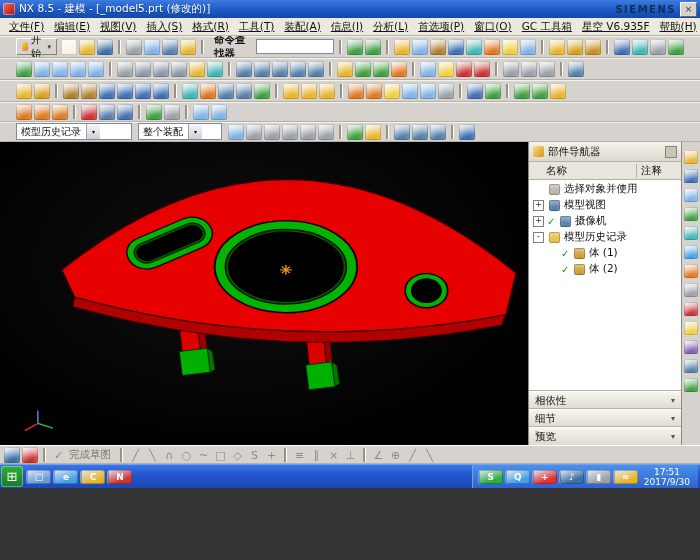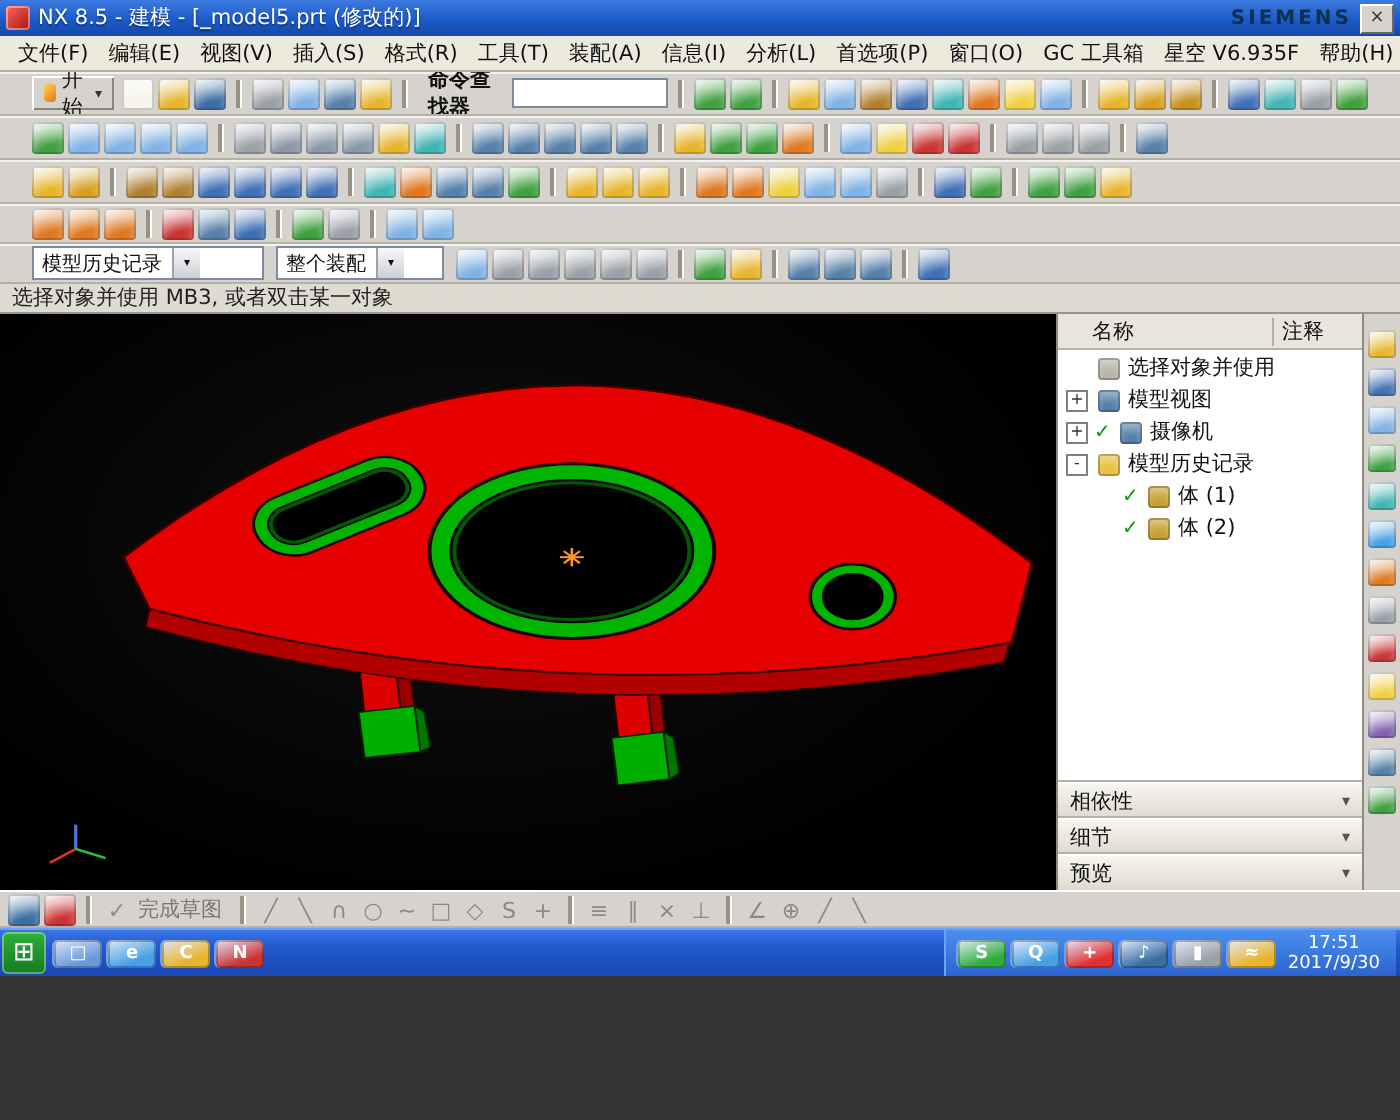--- a/index.html
+++ b/index.html
@@ -12,21 +12,21 @@
   .appicon{width:12px;height:12px;border-radius:2px;background:linear-gradient(135deg,#ff6a5a,#a81010);
            box-shadow:inset 0 0 0 1px rgba(255,255,255,.4);flex:none;}
   .title{font-size:10.5px;text-shadow:0 1px 1px rgba(0,0,0,.4);white-space:nowrap;overflow:hidden;}
   .brand{margin-left:auto;font-weight:bold;letter-spacing:1.5px;font-size:10px;color:#0c3050;}
   .closebtn{width:15px;height:13px;background:#d6d3ce;color:#333;border:1px solid #fff;
             border-right-color:#6a675e;border-bottom-color:#6a675e;display:flex;align-items:center;
             justify-content:center;font-size:9px;line-height:1;flex:none;}
   
   .menubar{height:17px;flex:none;display:flex;align-items:center;background:#ece9dd;
            border-bottom:1px solid #b5b1a4;padding:0 4px;white-space:nowrap;overflow:hidden;}
-  .menu-item{padding:0 5px;font-size:10.5px;}
+  .menu-item{padding:0 5px;font-size:10.5px;text-decoration:underline;}
   
   .tbrow{flex:none;display:flex;align-items:center;gap:2px;padding:1px 16px;background:#d6d3ce;
          border-bottom:1px solid #b5b1a4;box-shadow:inset 0 1px 0 #f4f2ec;overflow:hidden;}
   .r19{height:19px;} .r17{height:17px;}
   .iconset{display:inline-flex;align-items:center;gap:2px;}
   .chip{width:16px;height:16px;border-radius:2px;display:inline-flex;align-items:center;justify-content:center;
         font-size:10px;color:#222;box-shadow:inset 0 0 0 1px rgba(0,0,0,.18), inset 0 6px 6px rgba(255,255,255,.45);
         flex:none;}
   .chip.ghost{box-shadow:none;background:none!important;color:#8a8a8a;font-size:11px;width:15px;}
   .chip.tray{width:14px;height:14px;border-radius:3px;color:#fff;font-weight:bold;font-size:9px;
@@ -273,21 +273,20 @@
         <span class="chip" style="background: linear-gradient(160deg, rgba(255, 255, 255, 0.85), rgb(232, 181, 42) 70%);"></span>
         <span class="tsep"></span>
         <span class="chip" style="background: linear-gradient(160deg, rgba(255, 255, 255, 0.85), rgb(85, 128, 170) 70%);"></span>
         <span class="chip" style="background: linear-gradient(160deg, rgba(255, 255, 255, 0.85), rgb(85, 128, 170) 70%);"></span>
         <span class="chip" style="background: linear-gradient(160deg, rgba(255, 255, 255, 0.85), rgb(85, 128, 170) 70%);"></span>
         <span class="tsep"></span>
         <span class="chip" style="background: linear-gradient(160deg, rgba(255, 255, 255, 0.85), rgb(63, 111, 181) 70%);"></span>
       </span>
   </div>
 
-  <div class="promptbar">选择对象并使用 MB3, 或者双击某一对象</div>
 
   <div class="main">
 
     <div class="viewport">
       <svg viewBox="0 0 530 379" preserveAspectRatio="none">
 
         <g>
           <polygon points="196,201 203,205 209,269 202,272" fill="#990000" stroke="#2a0000" stroke-width="1"></polygon>
           <polygon points="178,205 196,201 202,272 184,276" fill="#dd0000" stroke="#2a0000" stroke-width="1"></polygon>
           <polygon points="208,258 213,262 216,285 211,288" fill="#007800" stroke="#002a00" stroke-width="1"></polygon>
@@ -330,20 +329,25 @@
 
         <g stroke-width="1.6">
           <line x1="38" y1="352" x2="38" y2="336" stroke="#4a7ae0"></line>
           <line x1="38" y1="352" x2="25" y2="361" stroke="#e03030"></line>
           <line x1="38" y1="352" x2="53" y2="358" stroke="#30c040"></line>
         </g>
       </svg>
     </div>
 
     <div class="navigator">
+      <div class="nav-head">
+        <span class="hico"></span>
+        <span>部件导航器</span>
+        <span class="pin"></span>
+      </div>
       <div class="nav-cols">
         <span class="c1">名称</span>
         <span class="c2">注释</span>
       </div>
       <div class="nav-tree">
           <div class="trow" style="padding-left: 4px;">
             <span class="exp blank"></span>
             <span class="tico" style="background: rgb(184, 180, 168);"></span>
             <span>选择对象并使用</span>
           </div>

